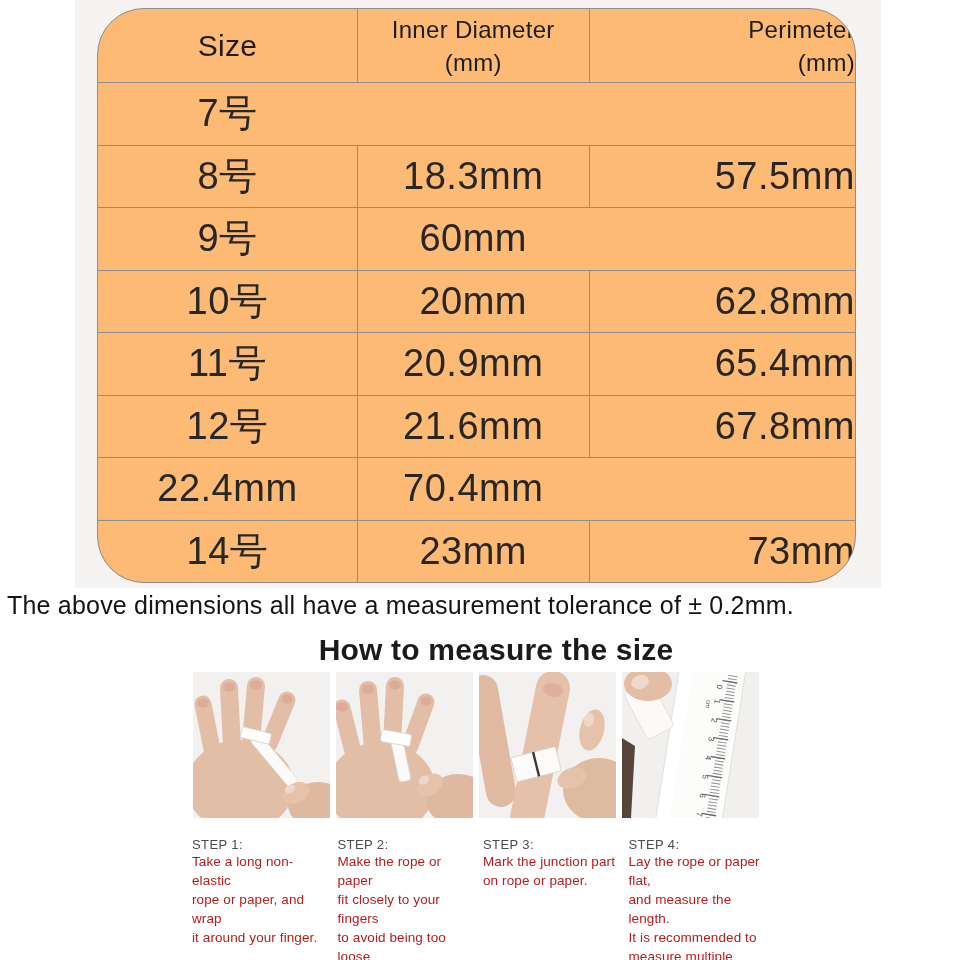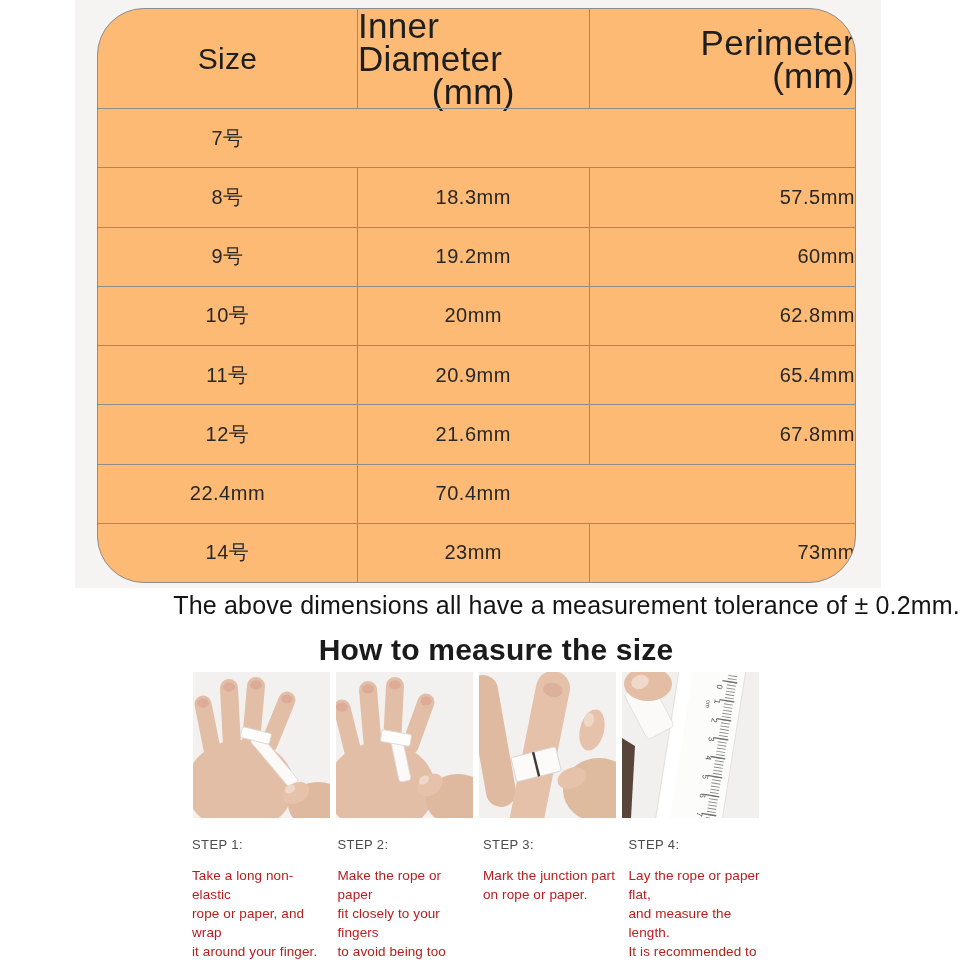--- a/index.html
+++ b/index.html
@@ -13,51 +13,51 @@
   
   .size-table {
     position:absolute; left:97px; top:8px; width:759px; height:575px;
     background:#fdba74; border:1.6px solid #8d8d8d; border-radius:47px;
     display:flex; flex-direction:column; overflow:hidden;
   }
   .trow { display:flex; flex:1; border-top:1.6px solid #8d8d8d; }
   .trow.header { flex:0 0 73px; border-top:none; }
   .tcell {
     display:flex; flex-direction:column; align-items:center; justify-content:center;
-    font-size:20px; color:#272727; letter-spacing:0.5px;
+    font-size:38px; color:#272727; letter-spacing:0.5px;
   }
   .tcell:nth-child(1){ width:34.2%; }
   .tcell:nth-child(2){ width:30.6%; border-left:1.6px solid #8d8d8d; }
   .tcell:nth-child(3){ width:35.2%; border-left:1.6px solid #8d8d8d;align-items:flex-end; }
-  .trow.header .tcell { font-size:35px; line-height:33px; letter-spacing:0.3px; color:#1e1e1e; }
+  .trow.header .tcell { font-size:24px; line-height:33px; letter-spacing:0.3px; color:#1e1e1e; }
   .trow.header .tcell:nth-child(1){ font-size:30px; }
 
   .tolerance-note {
-    position:absolute; left:0; top:591px; width:960px; text-align:right;
-    font-size:25px; color:#141414; letter-spacing:0.2px;
+    position:absolute; left:0; top:591px; width:960px; text-align:left;
+    font-size:25px; color:#141414; letter-spacing:0.2px;padding-left:7px;
   }
   .section-title {
     position:absolute; left:0; top:633px; width:960px; text-align:center;
     font-size:30px; font-weight:700; color:#1b1b1b; letter-spacing:0.2px;margin-left:16px;
   }
 
   
   .photos-row {
     position:absolute; left:193px; top:672px; height:146px;
     display:grid; grid-template-columns:repeat(4,137px); column-gap:6px;
   }
   .photo { width:137px; height:146px; overflow:hidden; }
   .photo svg { display:block; }
 
   
   .steps-row {
     position:absolute; left:192px; top:837px; width:572px;
     display:grid; grid-template-columns:repeat(4,1fr); column-gap:10px;
   }
-  .step-label { font-size:13px; color:#4c4c4c; letter-spacing:0.4px; margin-bottom:14px; }
+  .step-label { font-size:13px; color:#4c4c4c; letter-spacing:0.4px; margin-bottom:0; }
   .step-text  { font-size:13.5px; color:#b91c1c; line-height:19px; white-space:pre-line; letter-spacing:0.1px; }
 </style>
 </head>
 <body>
 
 <div class="page">
 
   <div class="table-panel"></div>
 
   <div class="size-table">
@@ -78,21 +78,20 @@
         <div class="trow">
           <div class="tcell">7号</div>
         </div>
         <div class="trow">
           <div class="tcell">8号</div>
           <div class="tcell">18.3mm</div>
           <div class="tcell">57.5mm</div>
         </div>
         <div class="trow">
           <div class="tcell">9号</div>
-          <div class="tcell">19.2mm</div>
           <div class="tcell">60mm</div>
         </div>
         <div class="trow">
           <div class="tcell">10号</div>
           <div class="tcell">20mm</div>
           <div class="tcell">62.8mm</div>
         </div>
         <div class="trow">
           <div class="tcell">11号</div>
           <div class="tcell">20.9mm</div>

